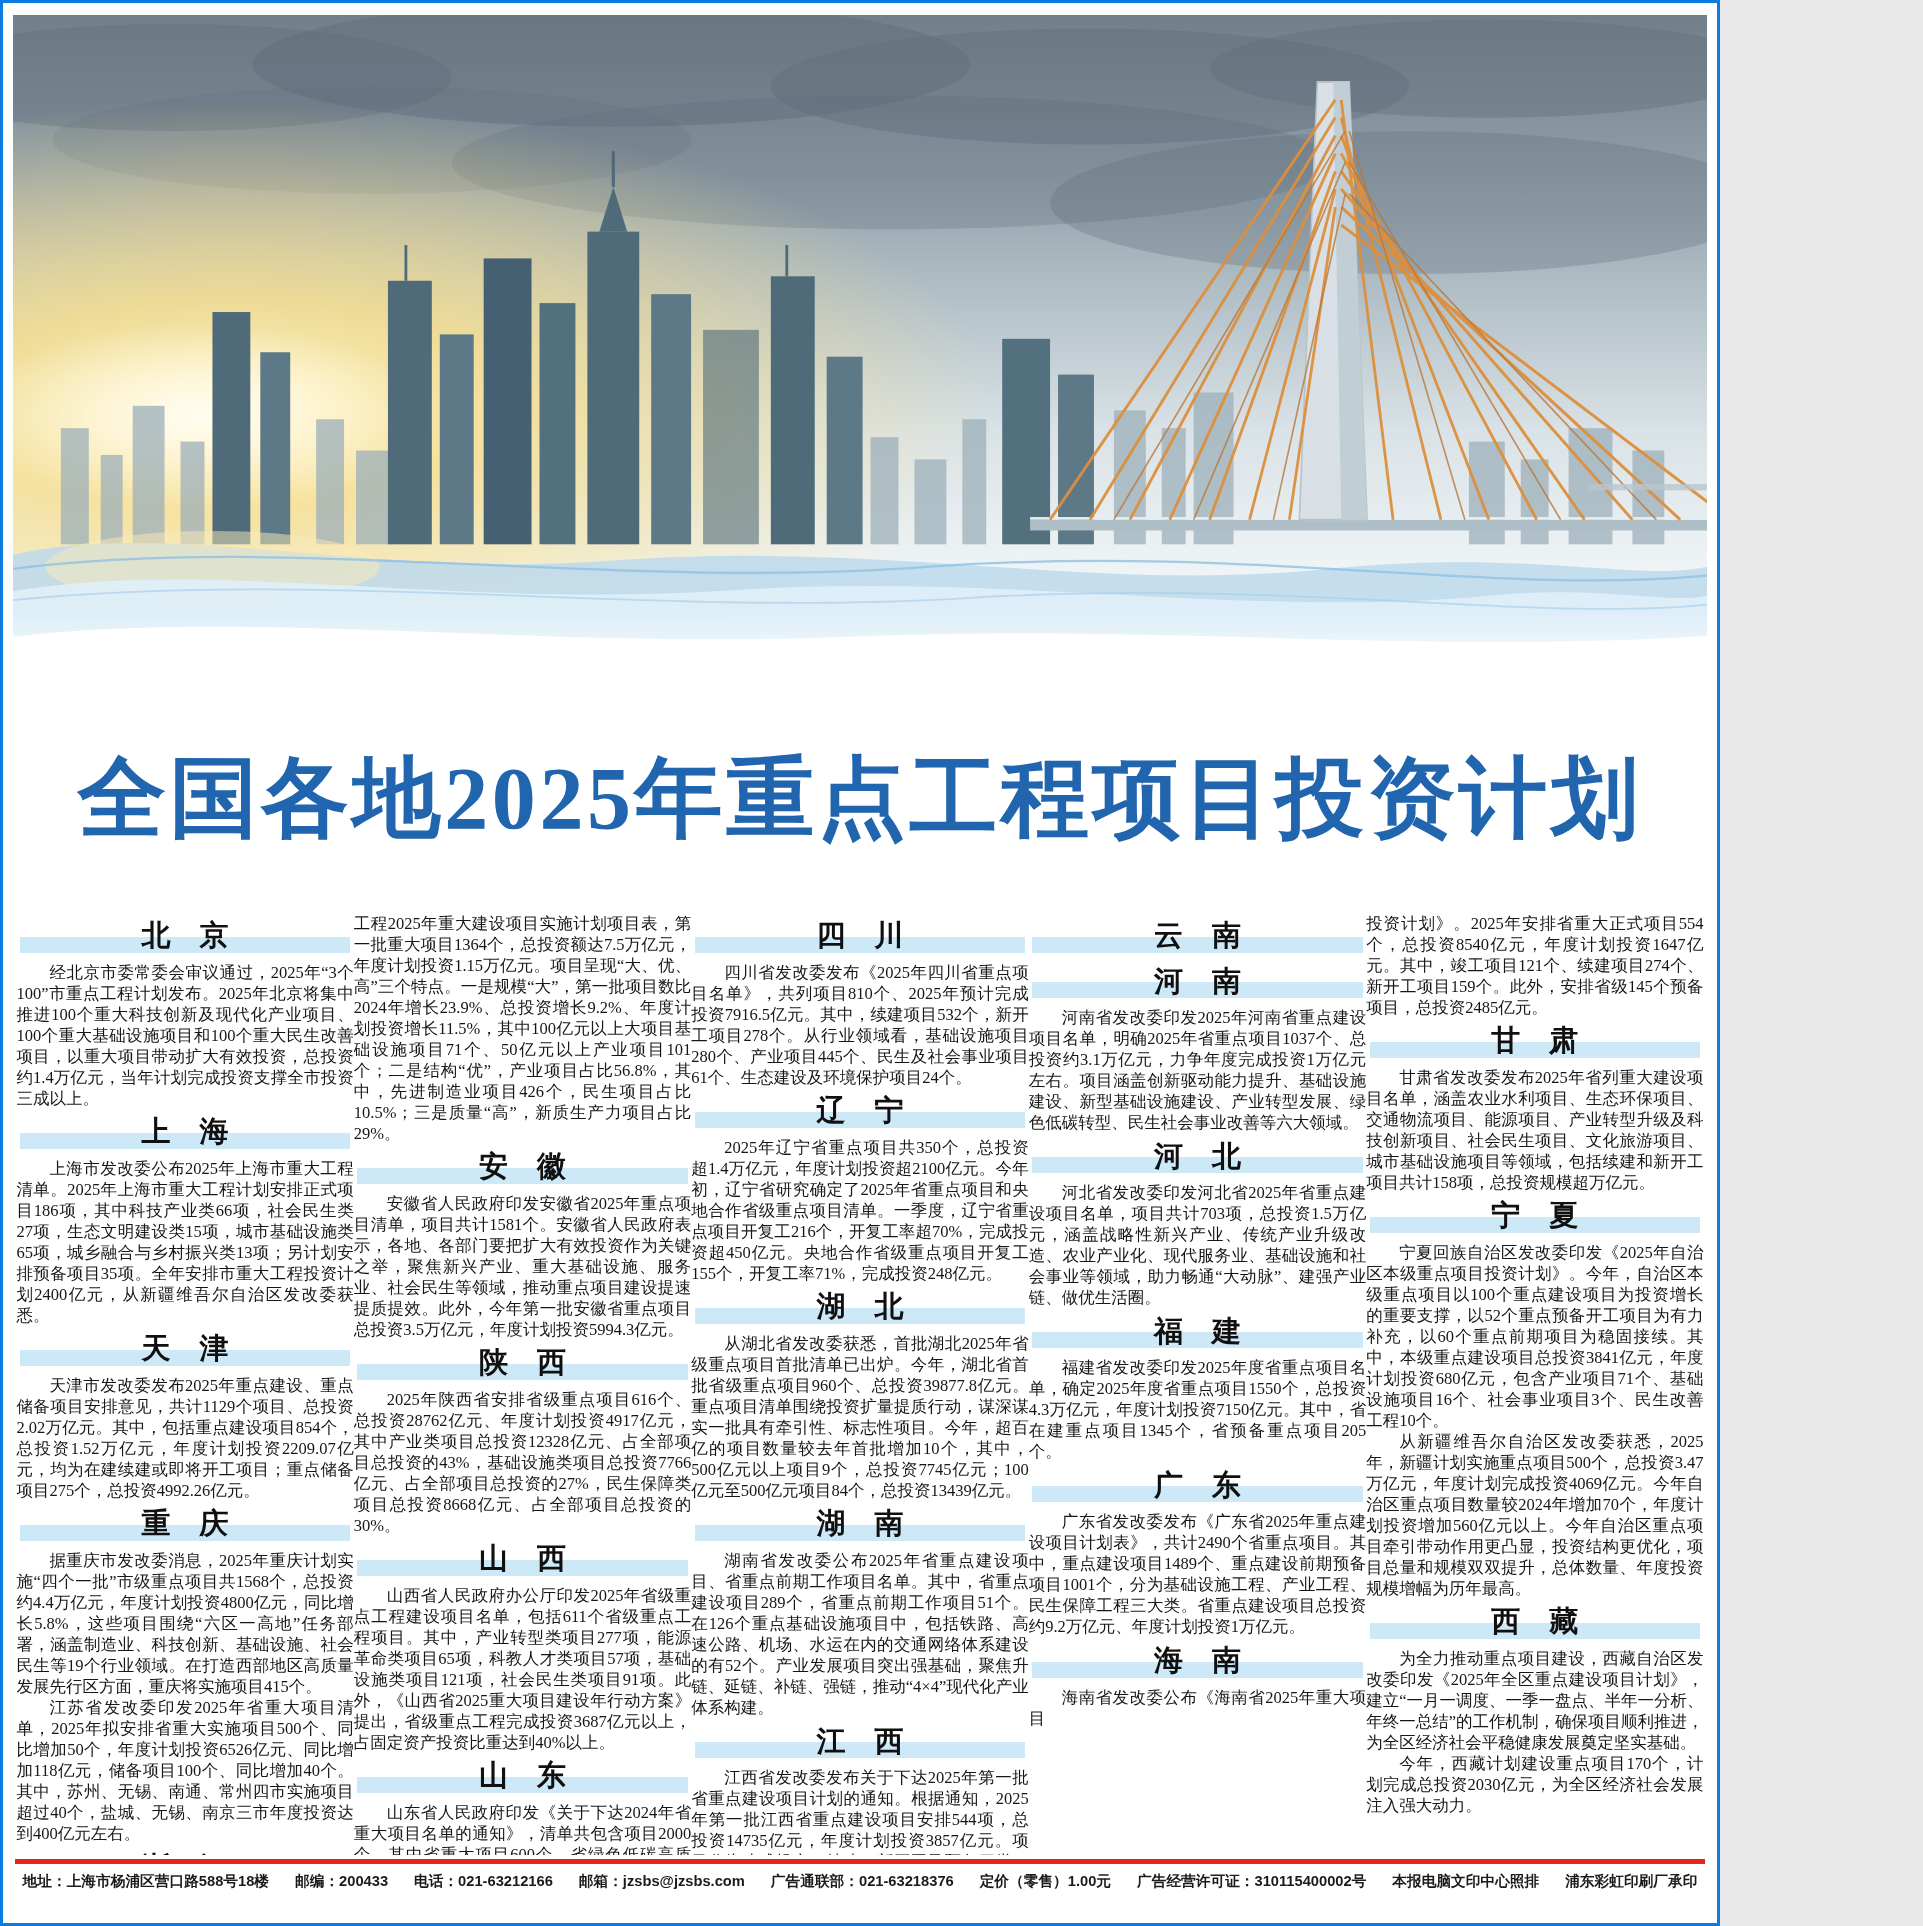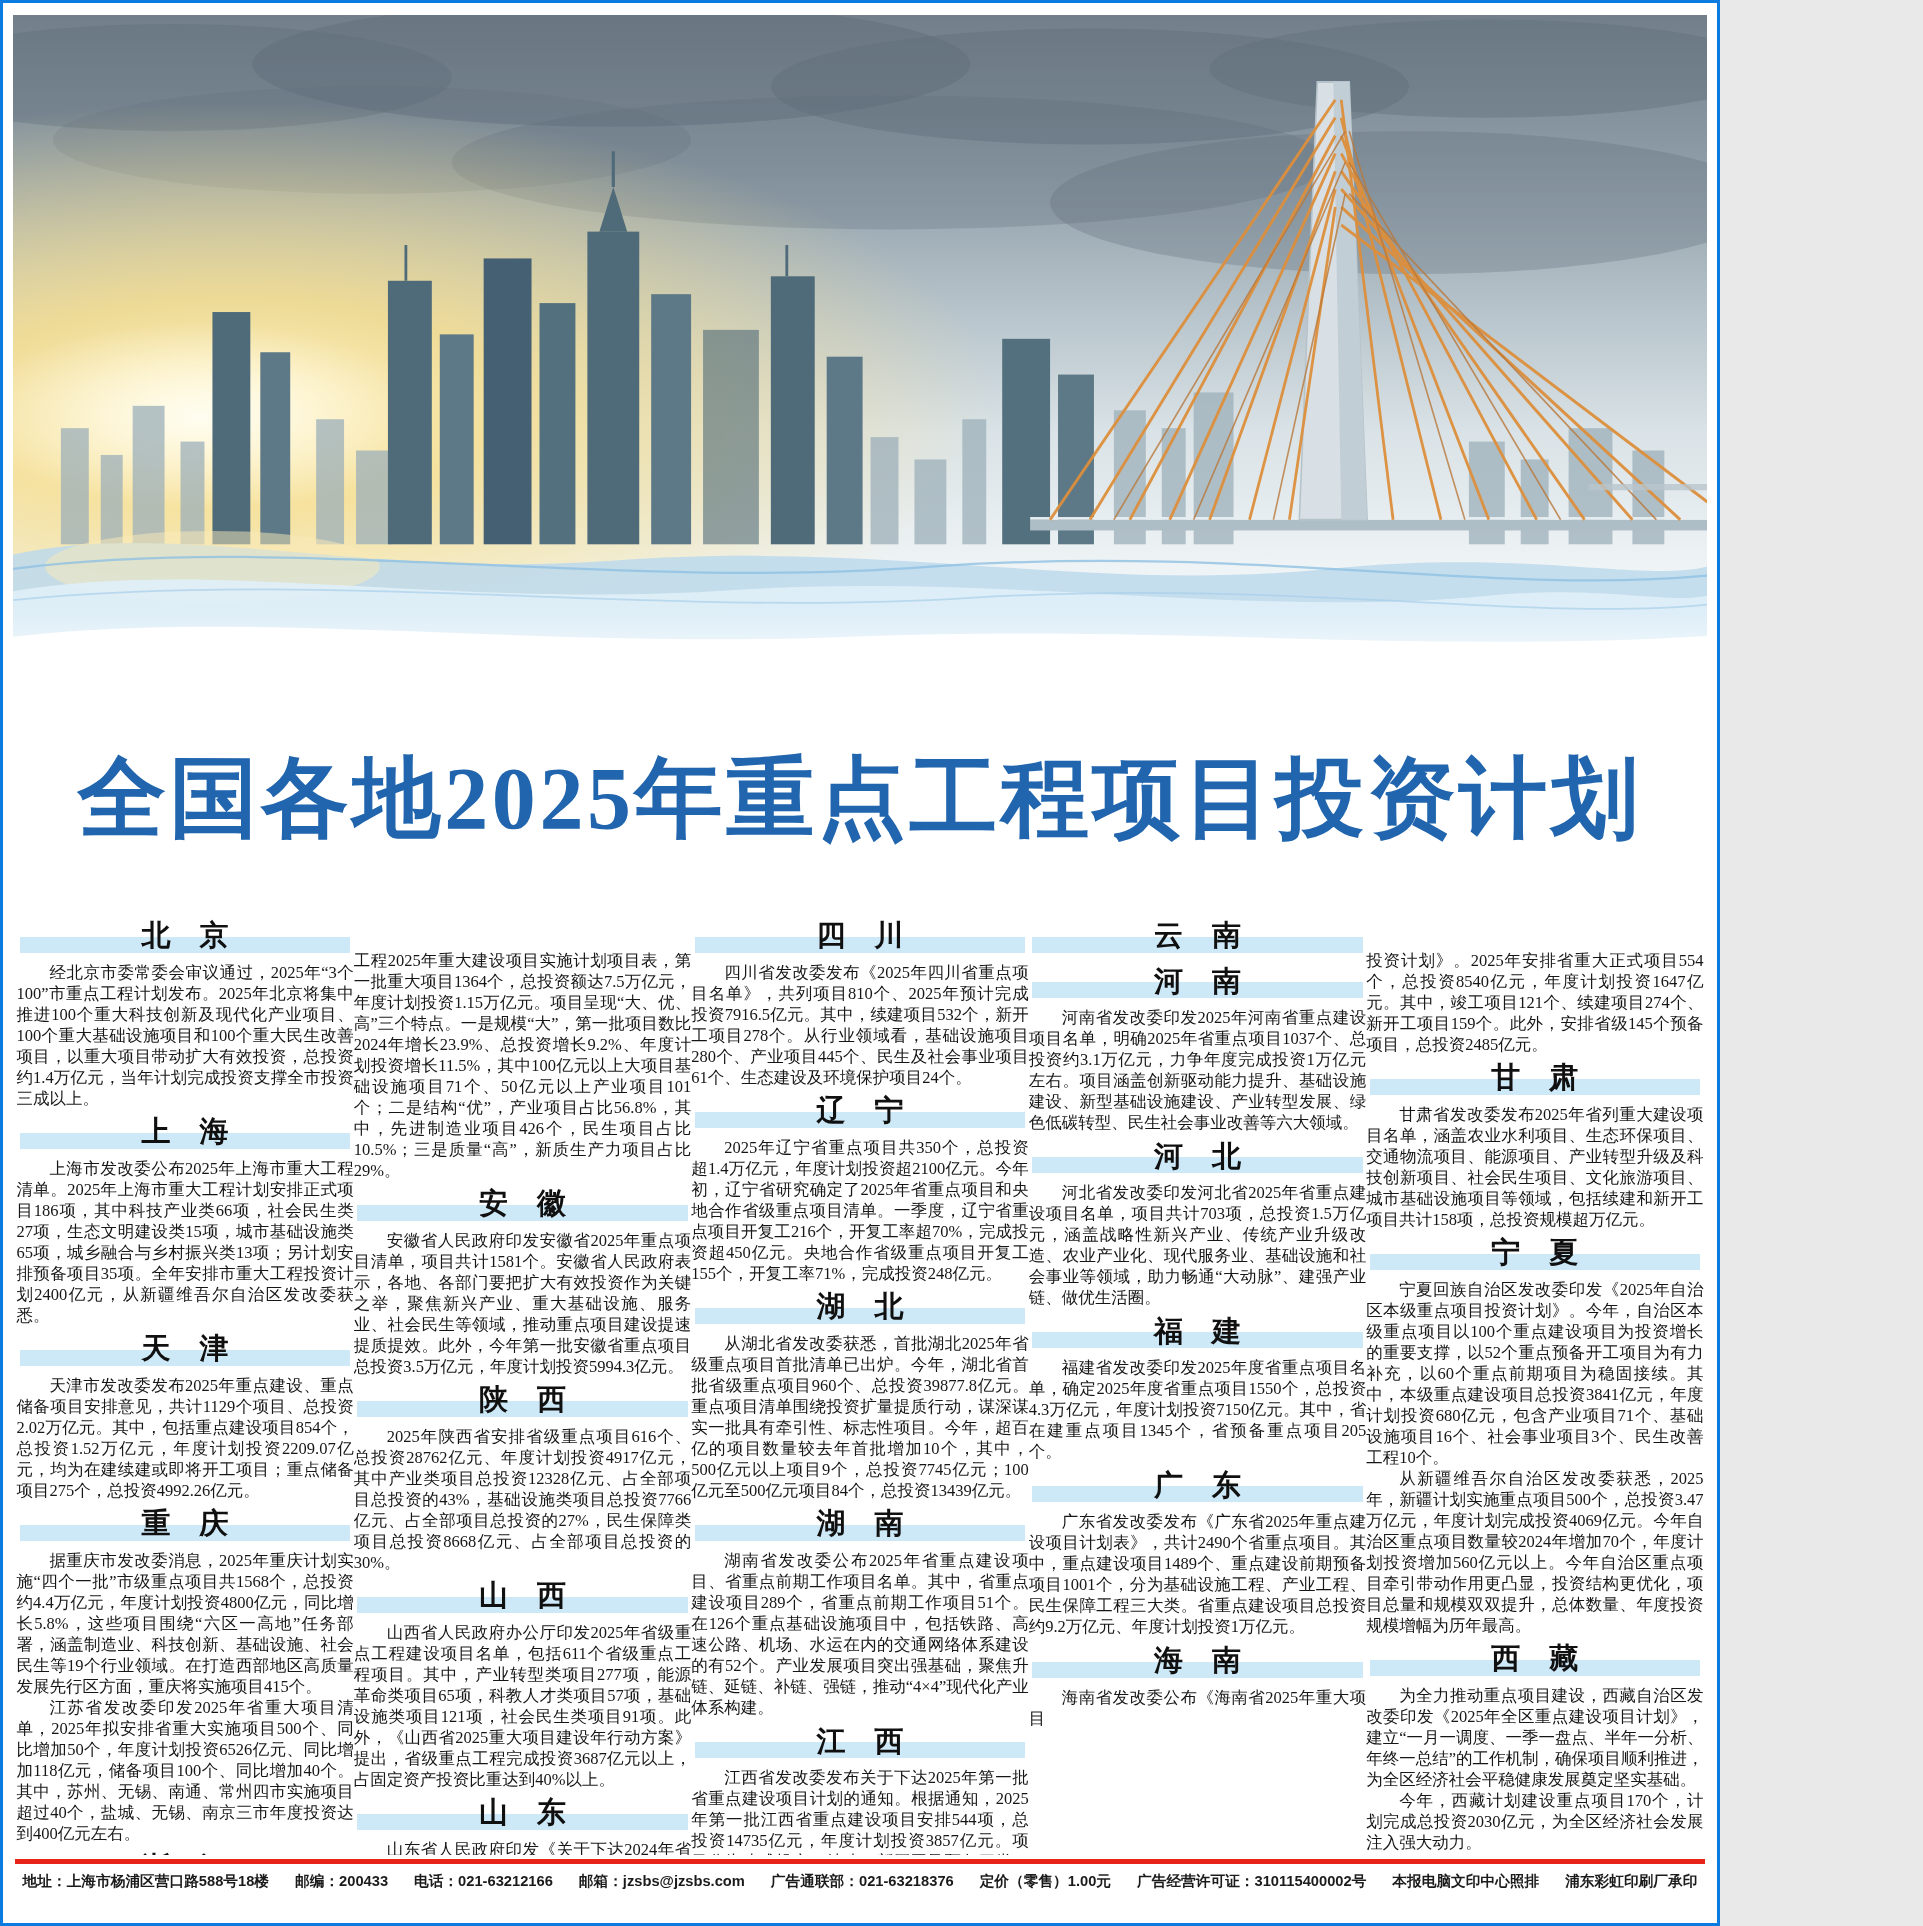--- a/index.html
+++ b/index.html
@@ -40,21 +40,21 @@
   .sec-title{
     position:relative;display:block;text-align:center;
     font-size:29px;line-height:38px;font-weight:700;color:#101010;
     font-family:"Liberation Serif","DejaVu Serif",serif;
   }
   .para{
     margin:0;text-indent:2em;text-align:justify;
     font-size:16.5px;line-height:21px;color:#161616;
     font-family:"Liberation Serif","DejaVu Serif",serif;
   }
-  .para.noindent{text-indent:0;margin-top:37px;}
+  .para.noindent{text-indent:0;}
   
   .red-rule{height:5.4px;margin:4.5px 11.6px 0;background:var(--rule-color,#e8231a);}
   .footer-row{
     display:flex;justify-content:space-between;align-items:flex-start;
     padding:8px 19.6px 0;white-space:nowrap;
     font-family:"Liberation Sans","DejaVu Sans",sans-serif;
     font-size:14.7px;font-weight:700;color:#1b1b1b;
   }
 </style>
 </head>

